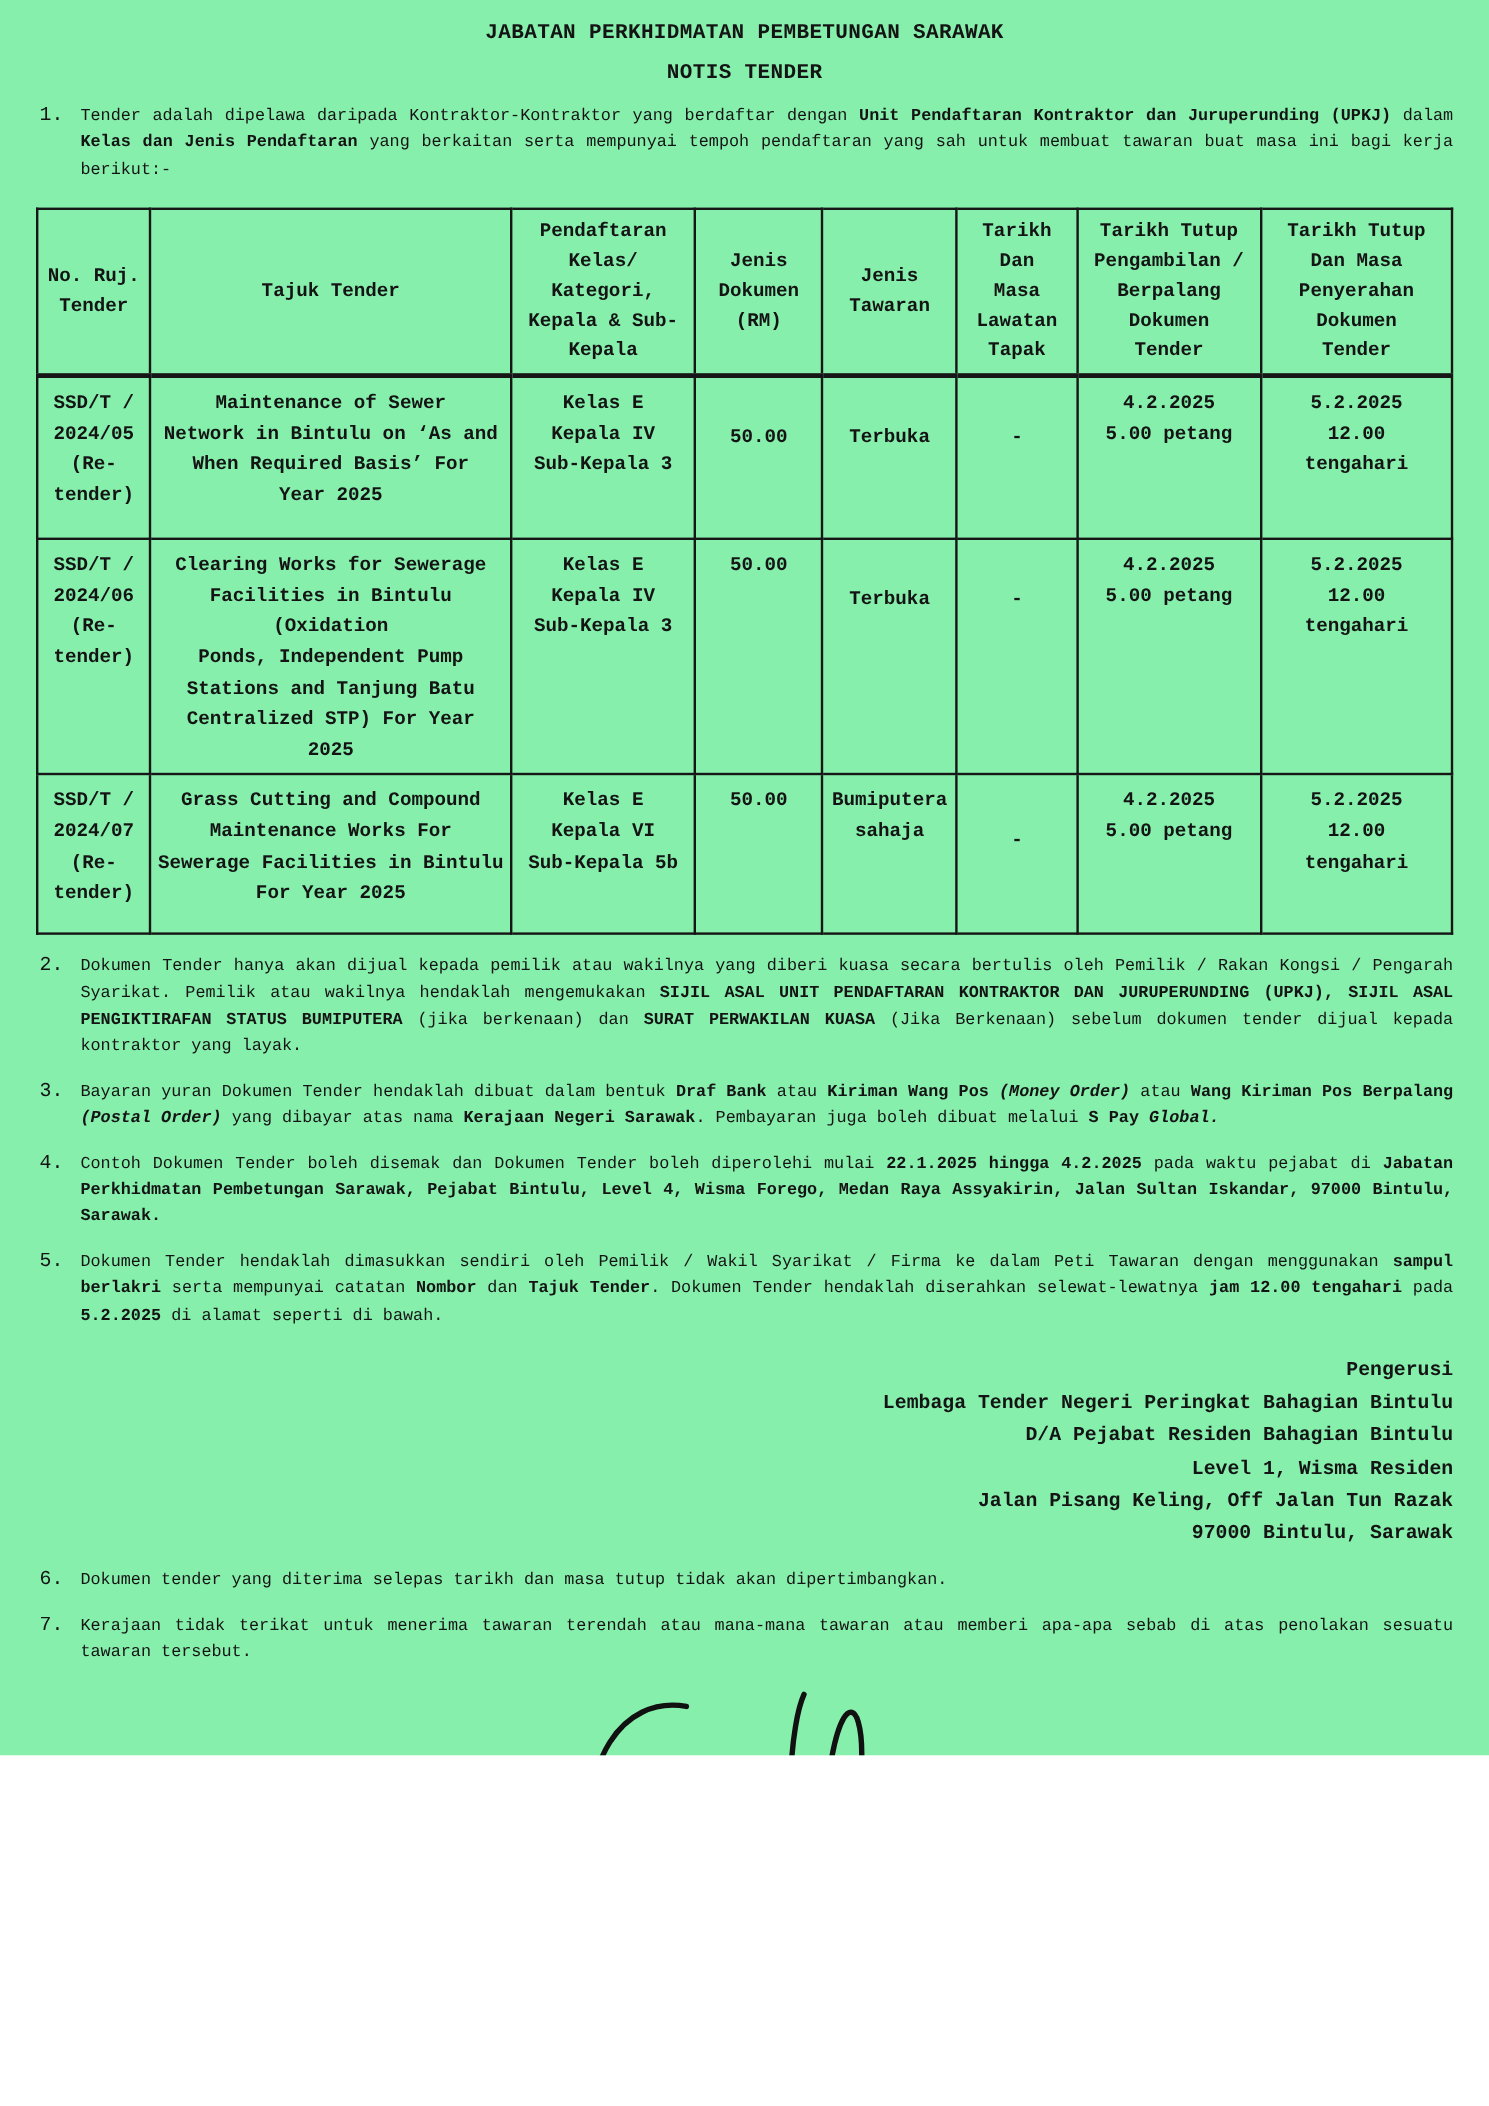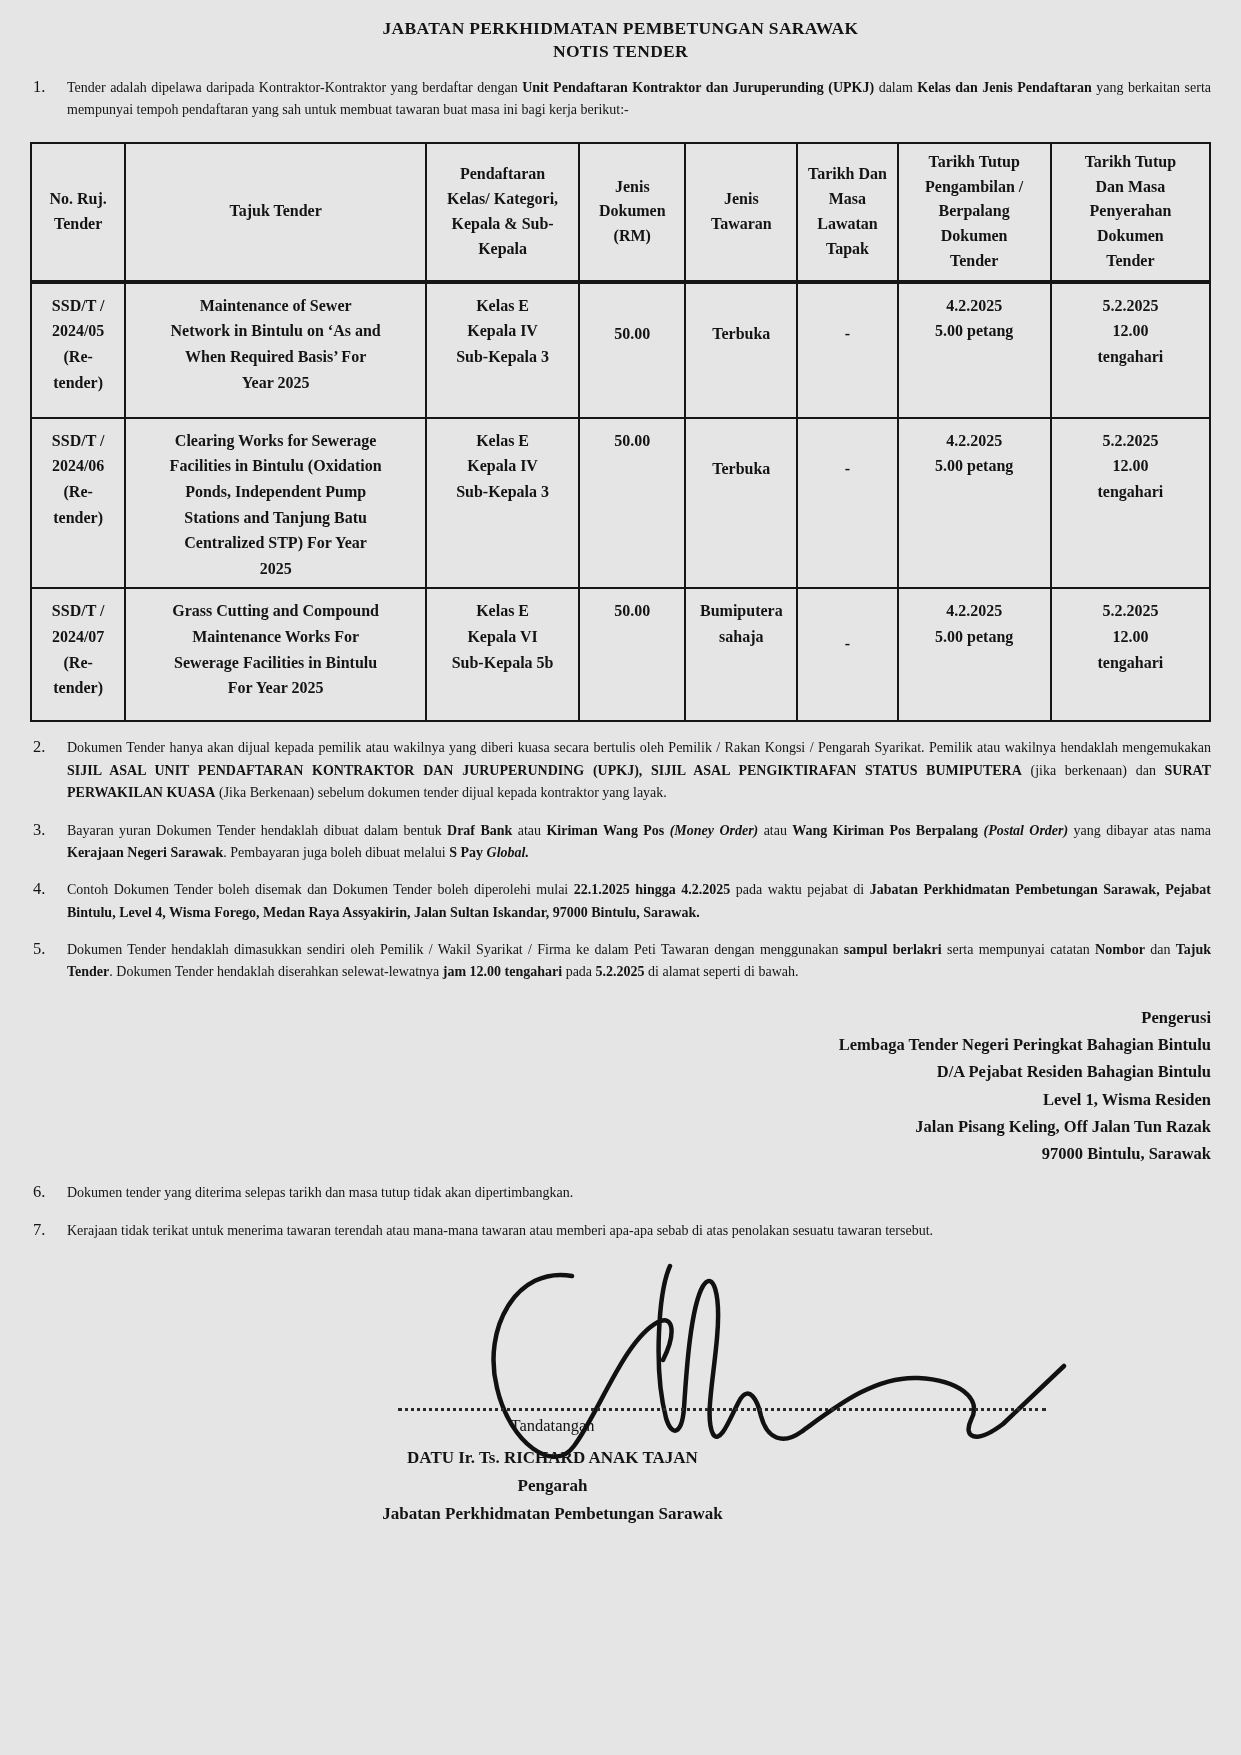--- a/index.html
+++ b/index.html
@@ -1,32 +1,32 @@
 <!DOCTYPE html>
 <html><head>
 <meta charset="utf-8">
 <style>
   html,body { margin:0; padding:0; background:#ffffff; }
   .page {
     position:relative;
-    width:1241px; height:1755px;
+    width:1241px; height:1463px;
     box-sizing:border-box;
     padding:18px 30px 0 30px;
-    background:#e5e5e5;
+    background:#86efac;
     color:#141414;
-    font-family:Liberation Serif, serif;
+    font-family:Liberation Mono, monospace;
     overflow:hidden;
   }
   .doc-title, .doc-subtitle {
     text-align:center;
     font-weight:bold;
     font-size:17.5px;
     letter-spacing:0.3px;
   }
-  .doc-subtitle { margin-top:2px; }
+  .doc-subtitle { margin-top:13px; }
 
   .para { display:flex; margin-top:15px; }
   .para-num { flex:none; width:34px; font-size:16.5px; padding-left:3px; }
   .para-body {
     flex:1;
     font-size:14px;
     line-height:1.6;
     text-align:justify;
   }
 

